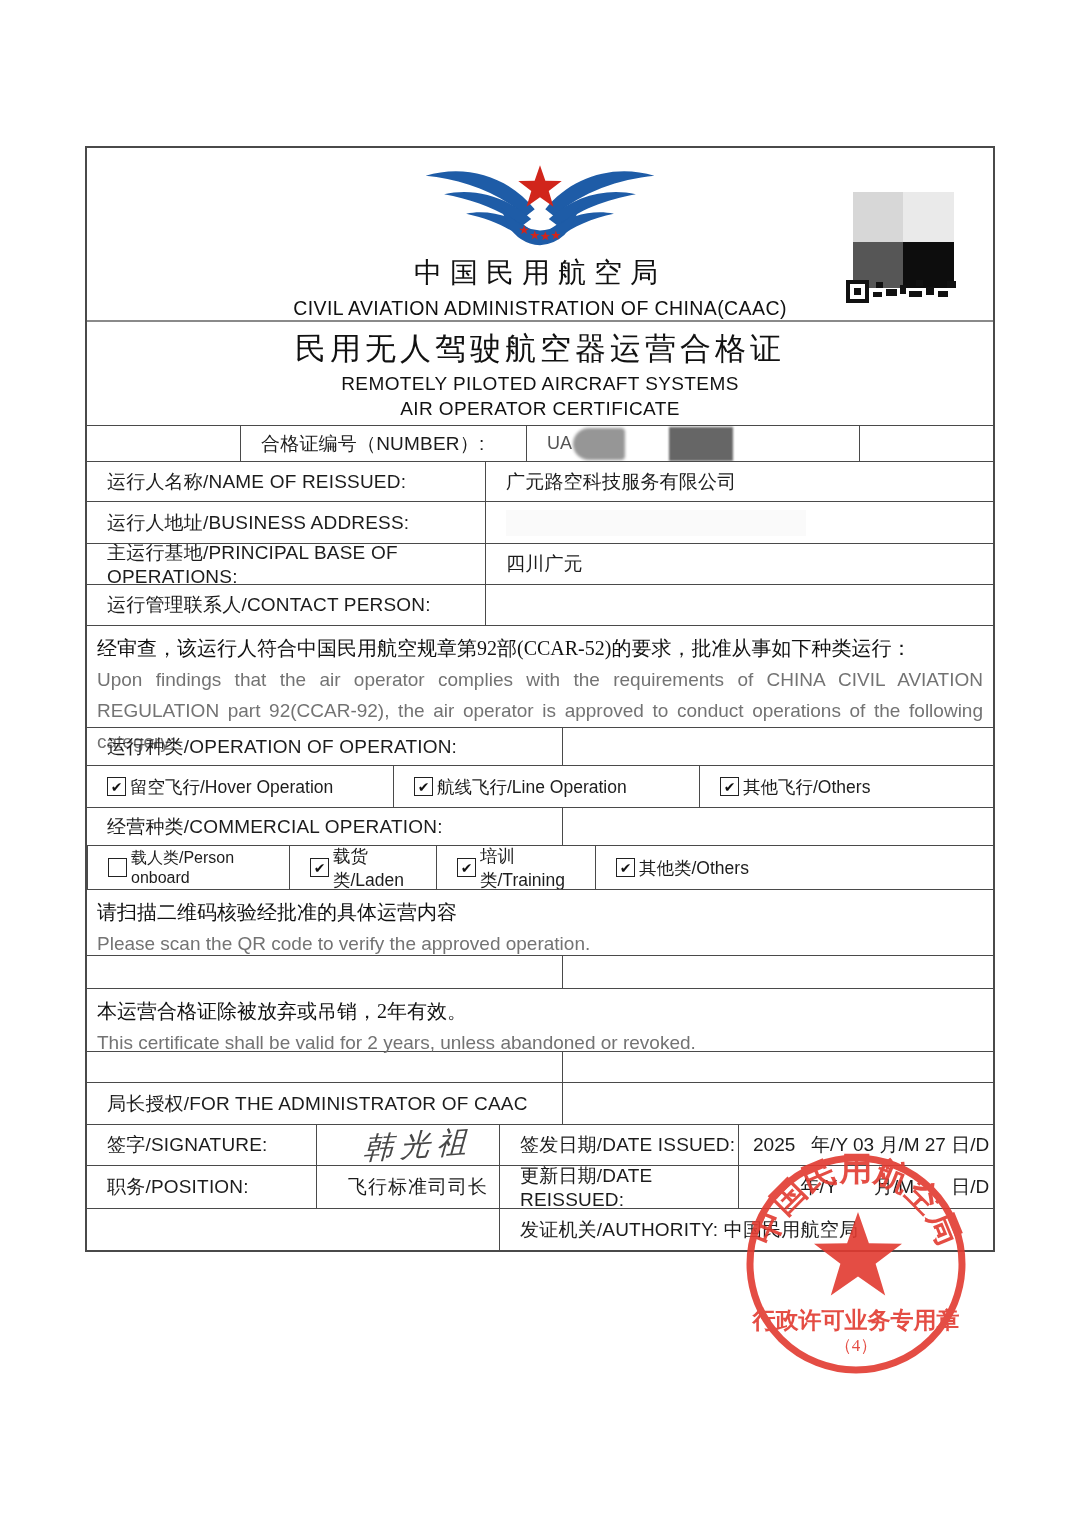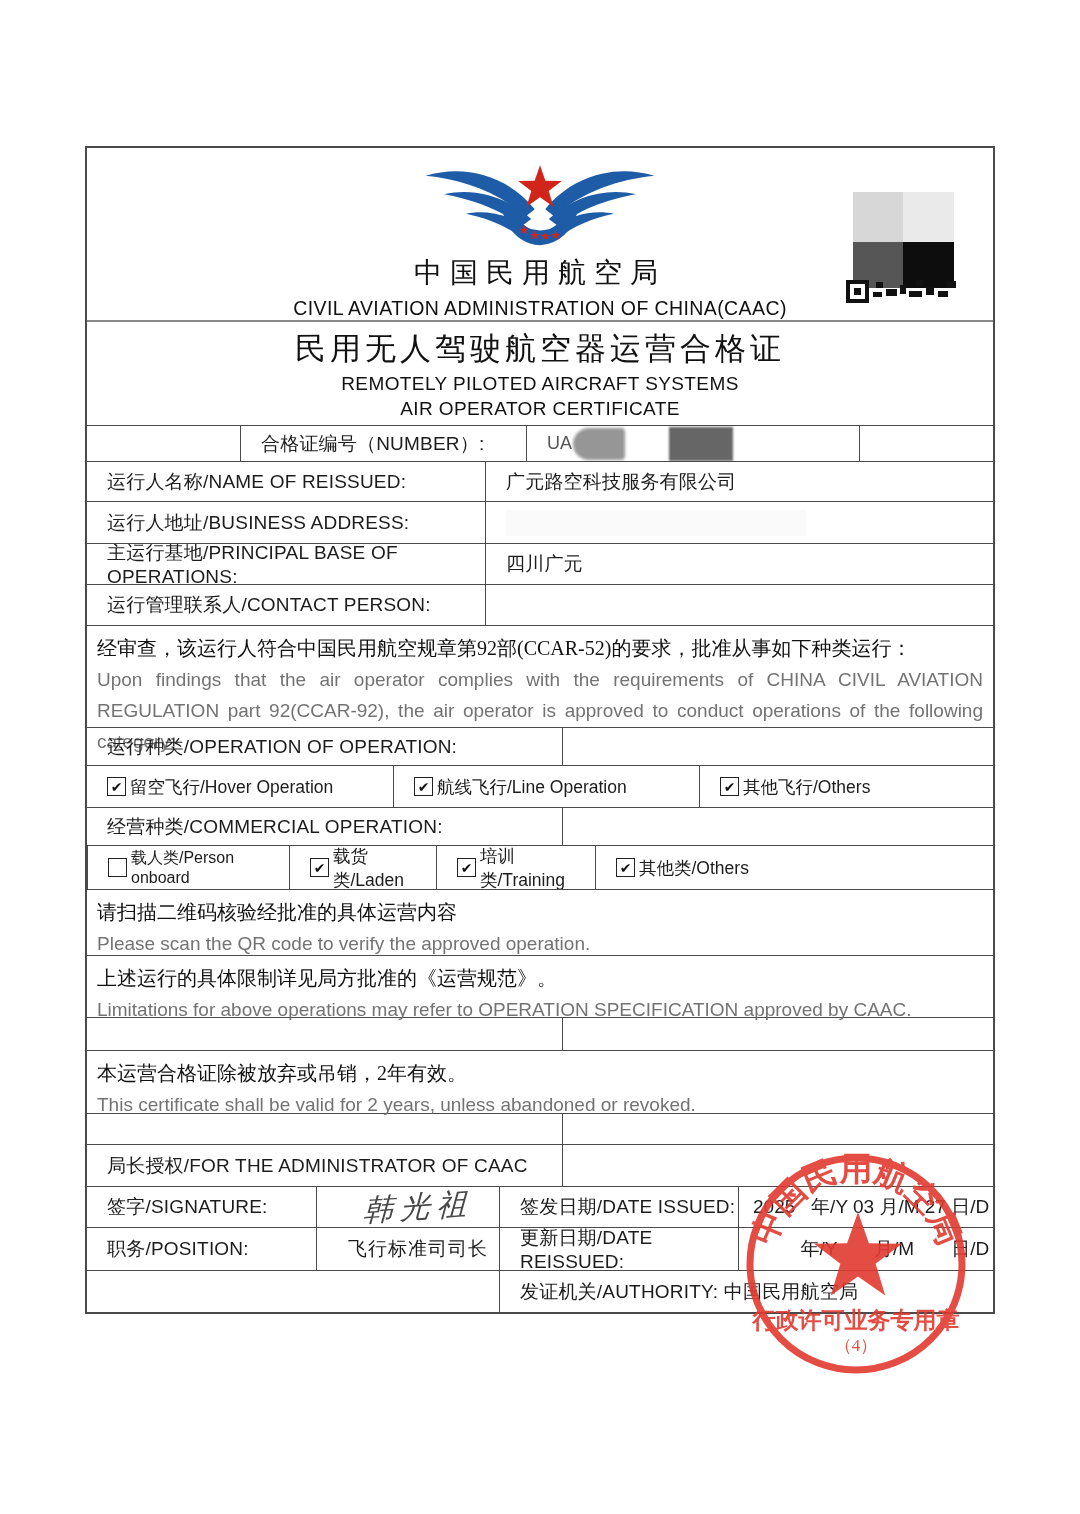--- a/index.html
+++ b/index.html
@@ -186,26 +186,20 @@
     </div>
   </div>
 
   <div class="row" style="height:66px;">
     <div class="pblock flex1">
       <div class="zh-line">请扫描二维码核验经批准的具体运营内容</div>
       <div class="en-line">Please scan the QR code to verify the approved operation.</div>
     </div>
   </div>
 
-  <div class="row" style="height:62px;">
-    <div class="pblock flex1">
-      <div class="zh-line">上述运行的具体限制详见局方批准的《运营规范》。</div>
-      <div class="en-line">Limitations for above operations may refer to OPERATION SPECIFICATION approved by CAAC.</div>
-    </div>
-  </div>
 
   <div class="row h33">
     <div class="cell w475"></div>
     <div class="cell bl flex1"></div>
   </div>
 
   <div class="row" style="height:63px;">
     <div class="pblock flex1">
       <div class="zh-line">本运营合格证除被放弃或吊销，2年有效。</div>
       <div class="en-line">This certificate shall be valid for 2 years, unless abandoned or revoked.</div>

